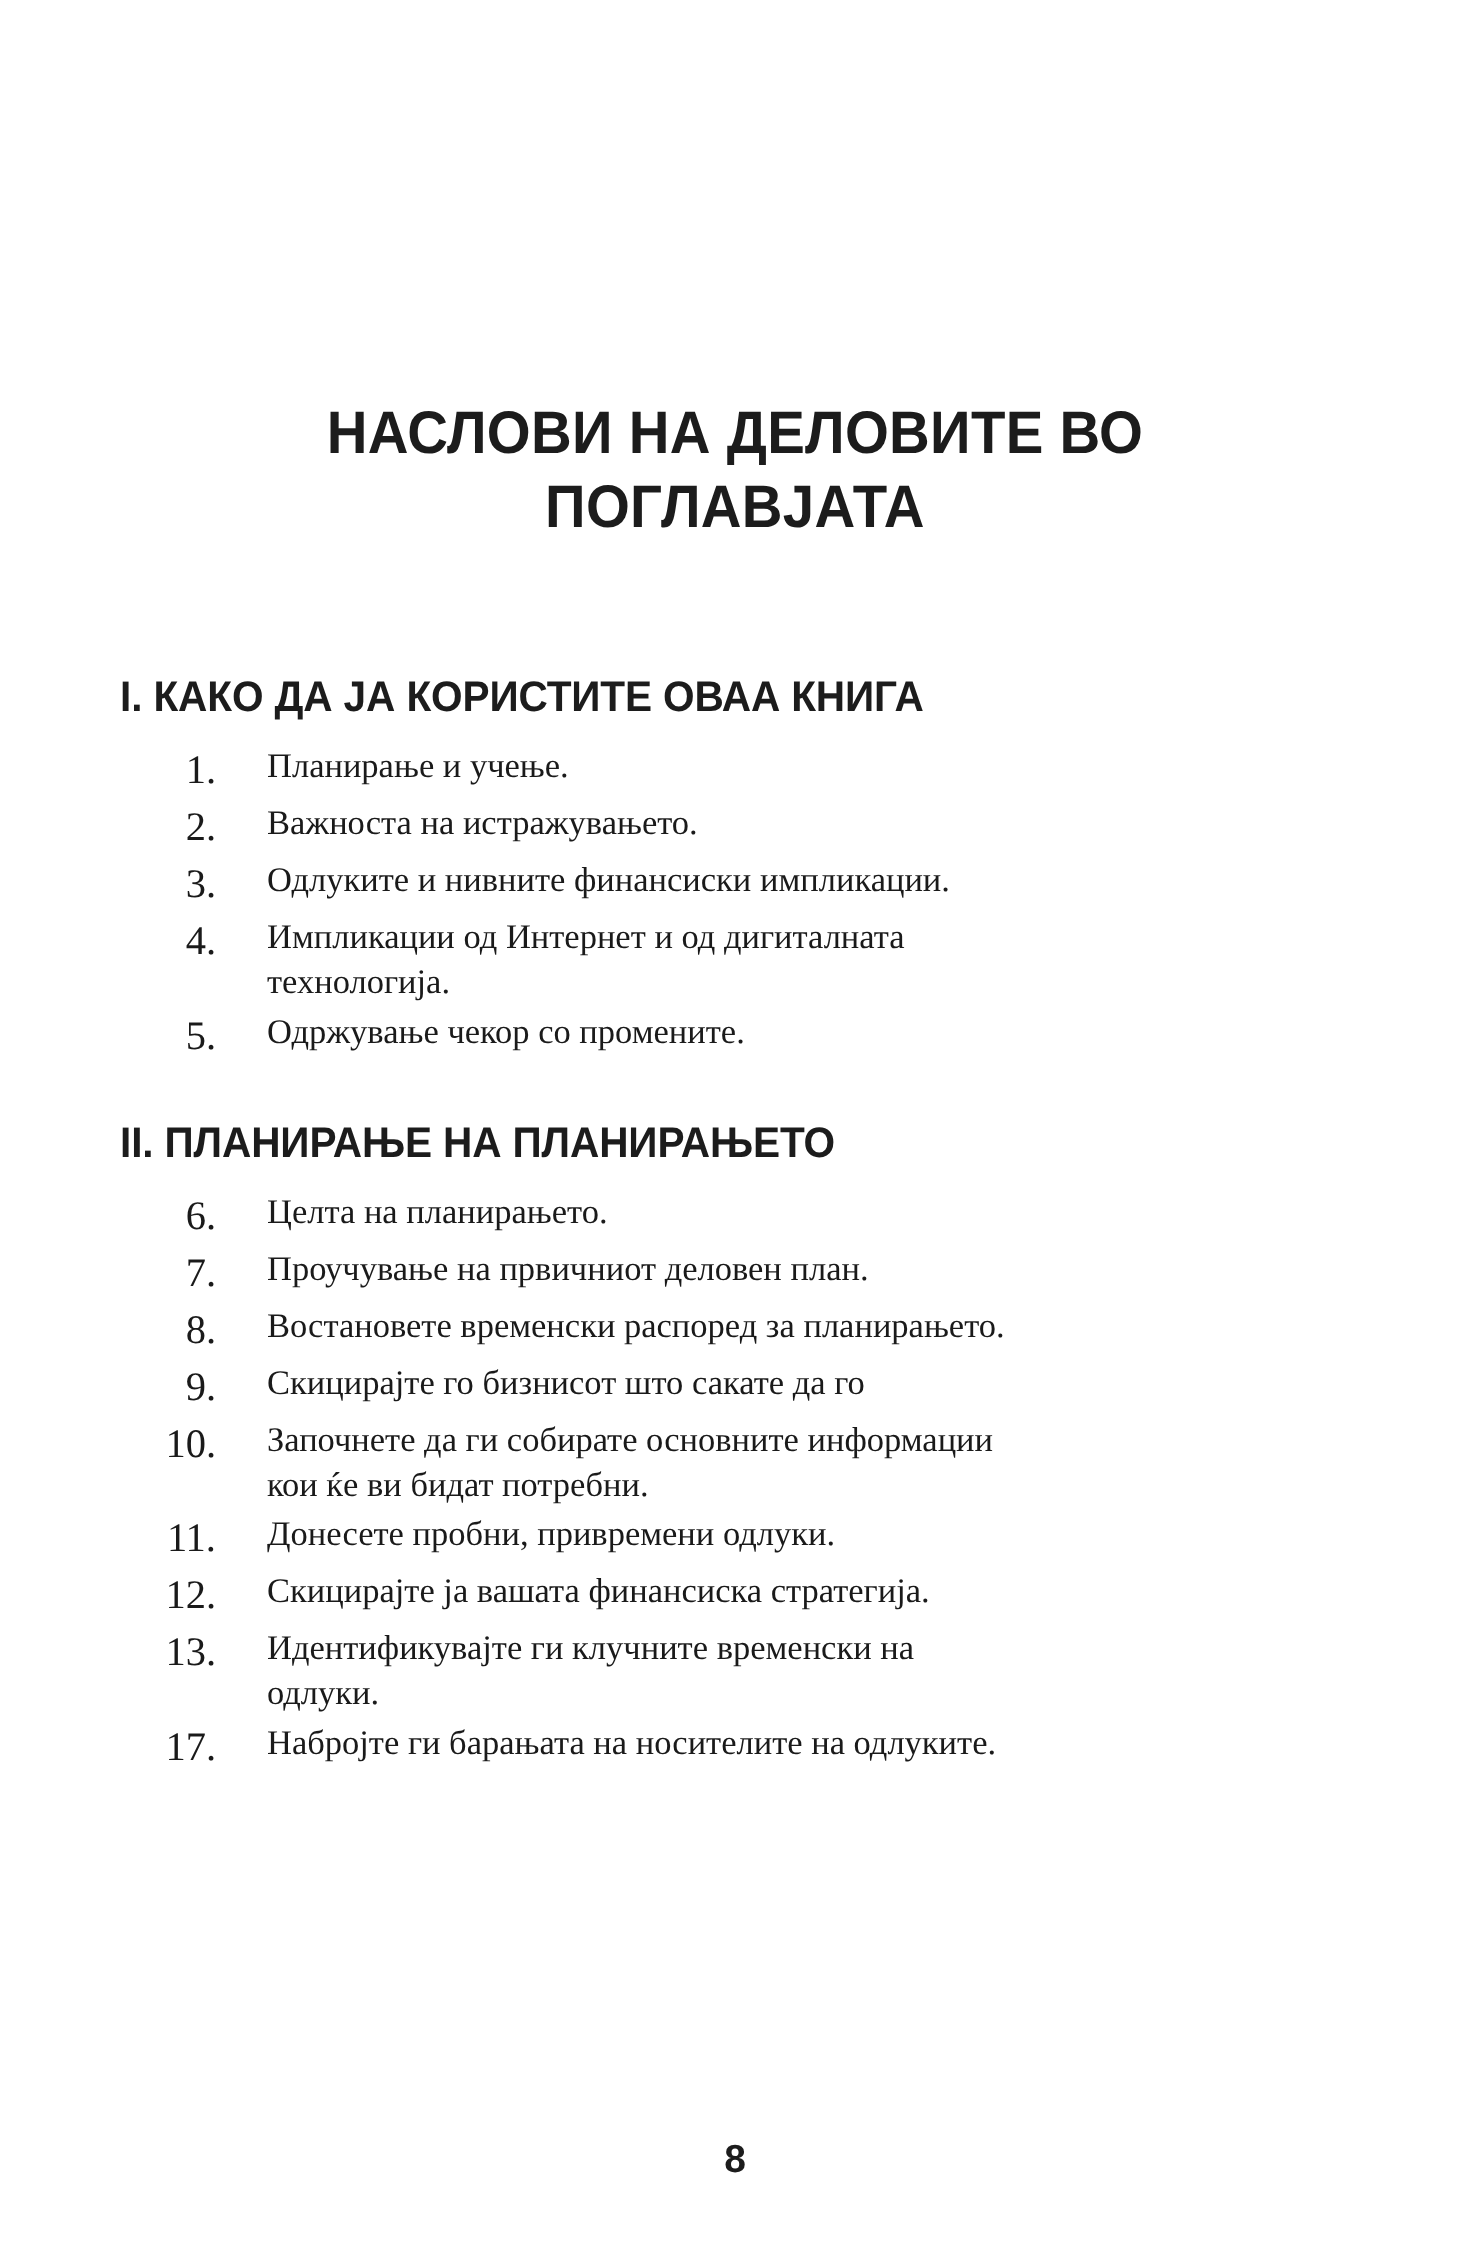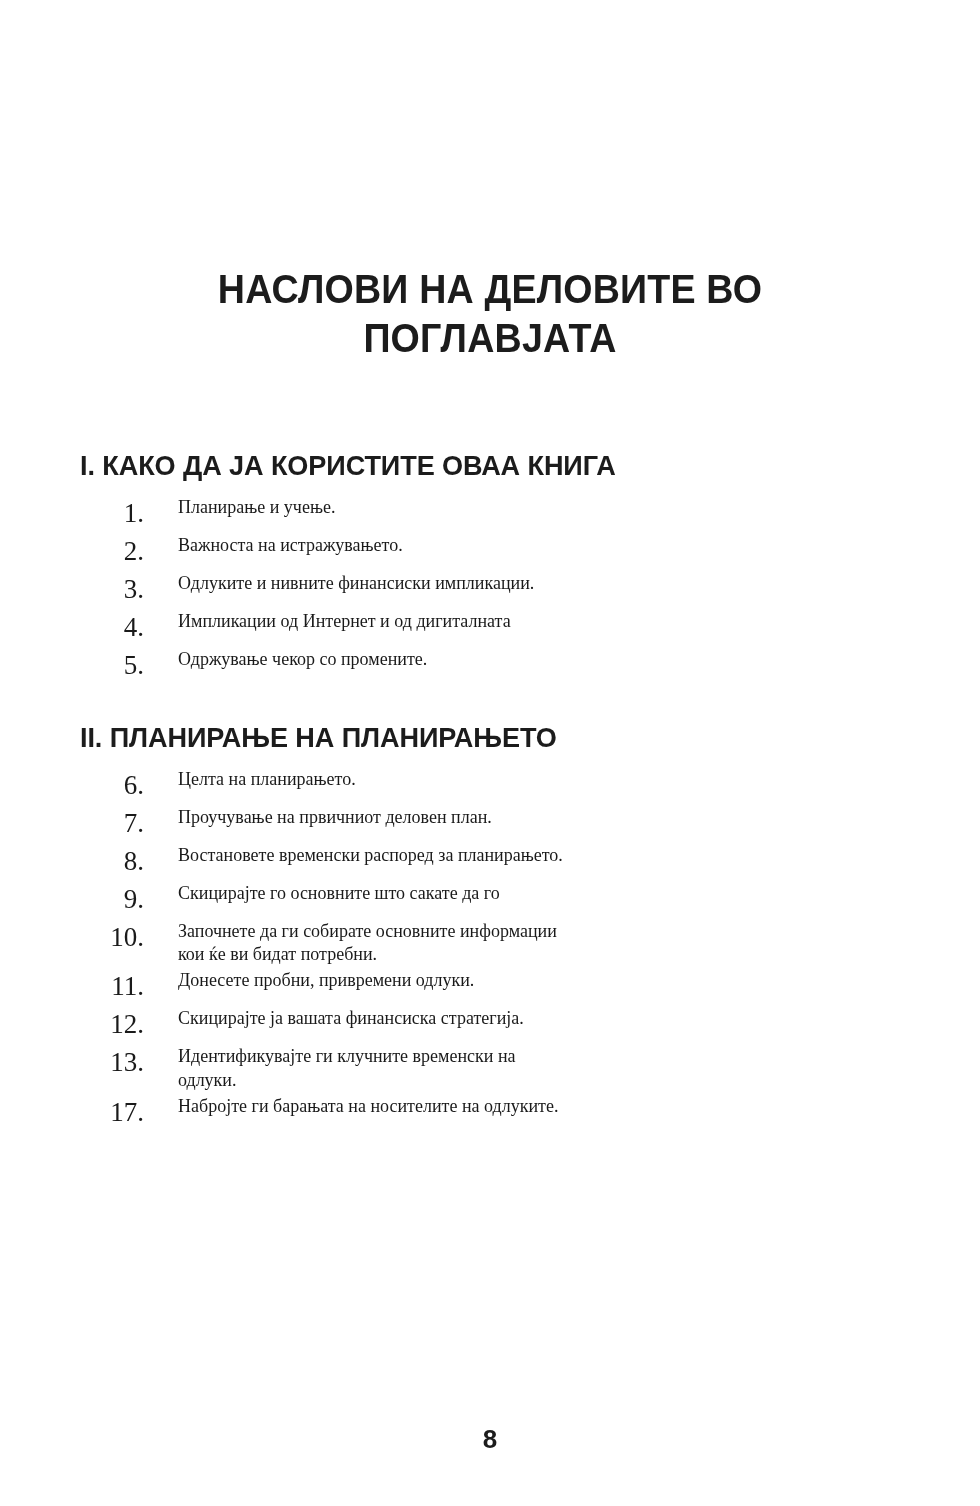--- a/index.html
+++ b/index.html
@@ -92,21 +92,21 @@
     text-align: right;
     padding-right: 0;
     font-size: 27px;
     line-height: 1.33;
     white-space: nowrap;
   }
 
   .item-text {
     flex: 1 1 auto;
     padding-left: 34px;
-    font-size: 18px;
+    font-size: 23px;
     line-height: 1.33;
   }
 
   .item-text .wrap-line {
     display: block;
   }
 
   
   .page-number {
     position: absolute;
@@ -149,20 +149,21 @@
           <li class="item">
             <span class="item-number">3.</span>
             <span class="item-text">
               <span class="wrap-line">Одлуките и нивните финансиски импликации.</span>
             </span>
           </li>
           <li class="item">
             <span class="item-number">4.</span>
             <span class="item-text">
               <span class="wrap-line">Импликации од Интернет и од дигиталната</span>
+              <span class="wrap-line">технологија.</span>
             </span>
           </li>
           <li class="item">
             <span class="item-number">5.</span>
             <span class="item-text">
               <span class="wrap-line">Одржување чекор со промените.</span>
             </span>
           </li>
         </ol>
       </section>
@@ -183,21 +184,21 @@
           </li>
           <li class="item">
             <span class="item-number">8.</span>
             <span class="item-text">
               <span class="wrap-line">Востановете временски распоред за планирањето.</span>
             </span>
           </li>
           <li class="item">
             <span class="item-number">9.</span>
             <span class="item-text">
-              <span class="wrap-line">Скицирајте го основните што сакате да го</span>
+              <span class="wrap-line">Скицирајте го бизнисот што сакате да го</span>
             </span>
           </li>
           <li class="item">
             <span class="item-number">10.</span>
             <span class="item-text">
               <span class="wrap-line">Започнете да ги собирате основните информации</span>
               <span class="wrap-line">кои ќе ви бидат потребни.</span>
             </span>
           </li>
           <li class="item">

